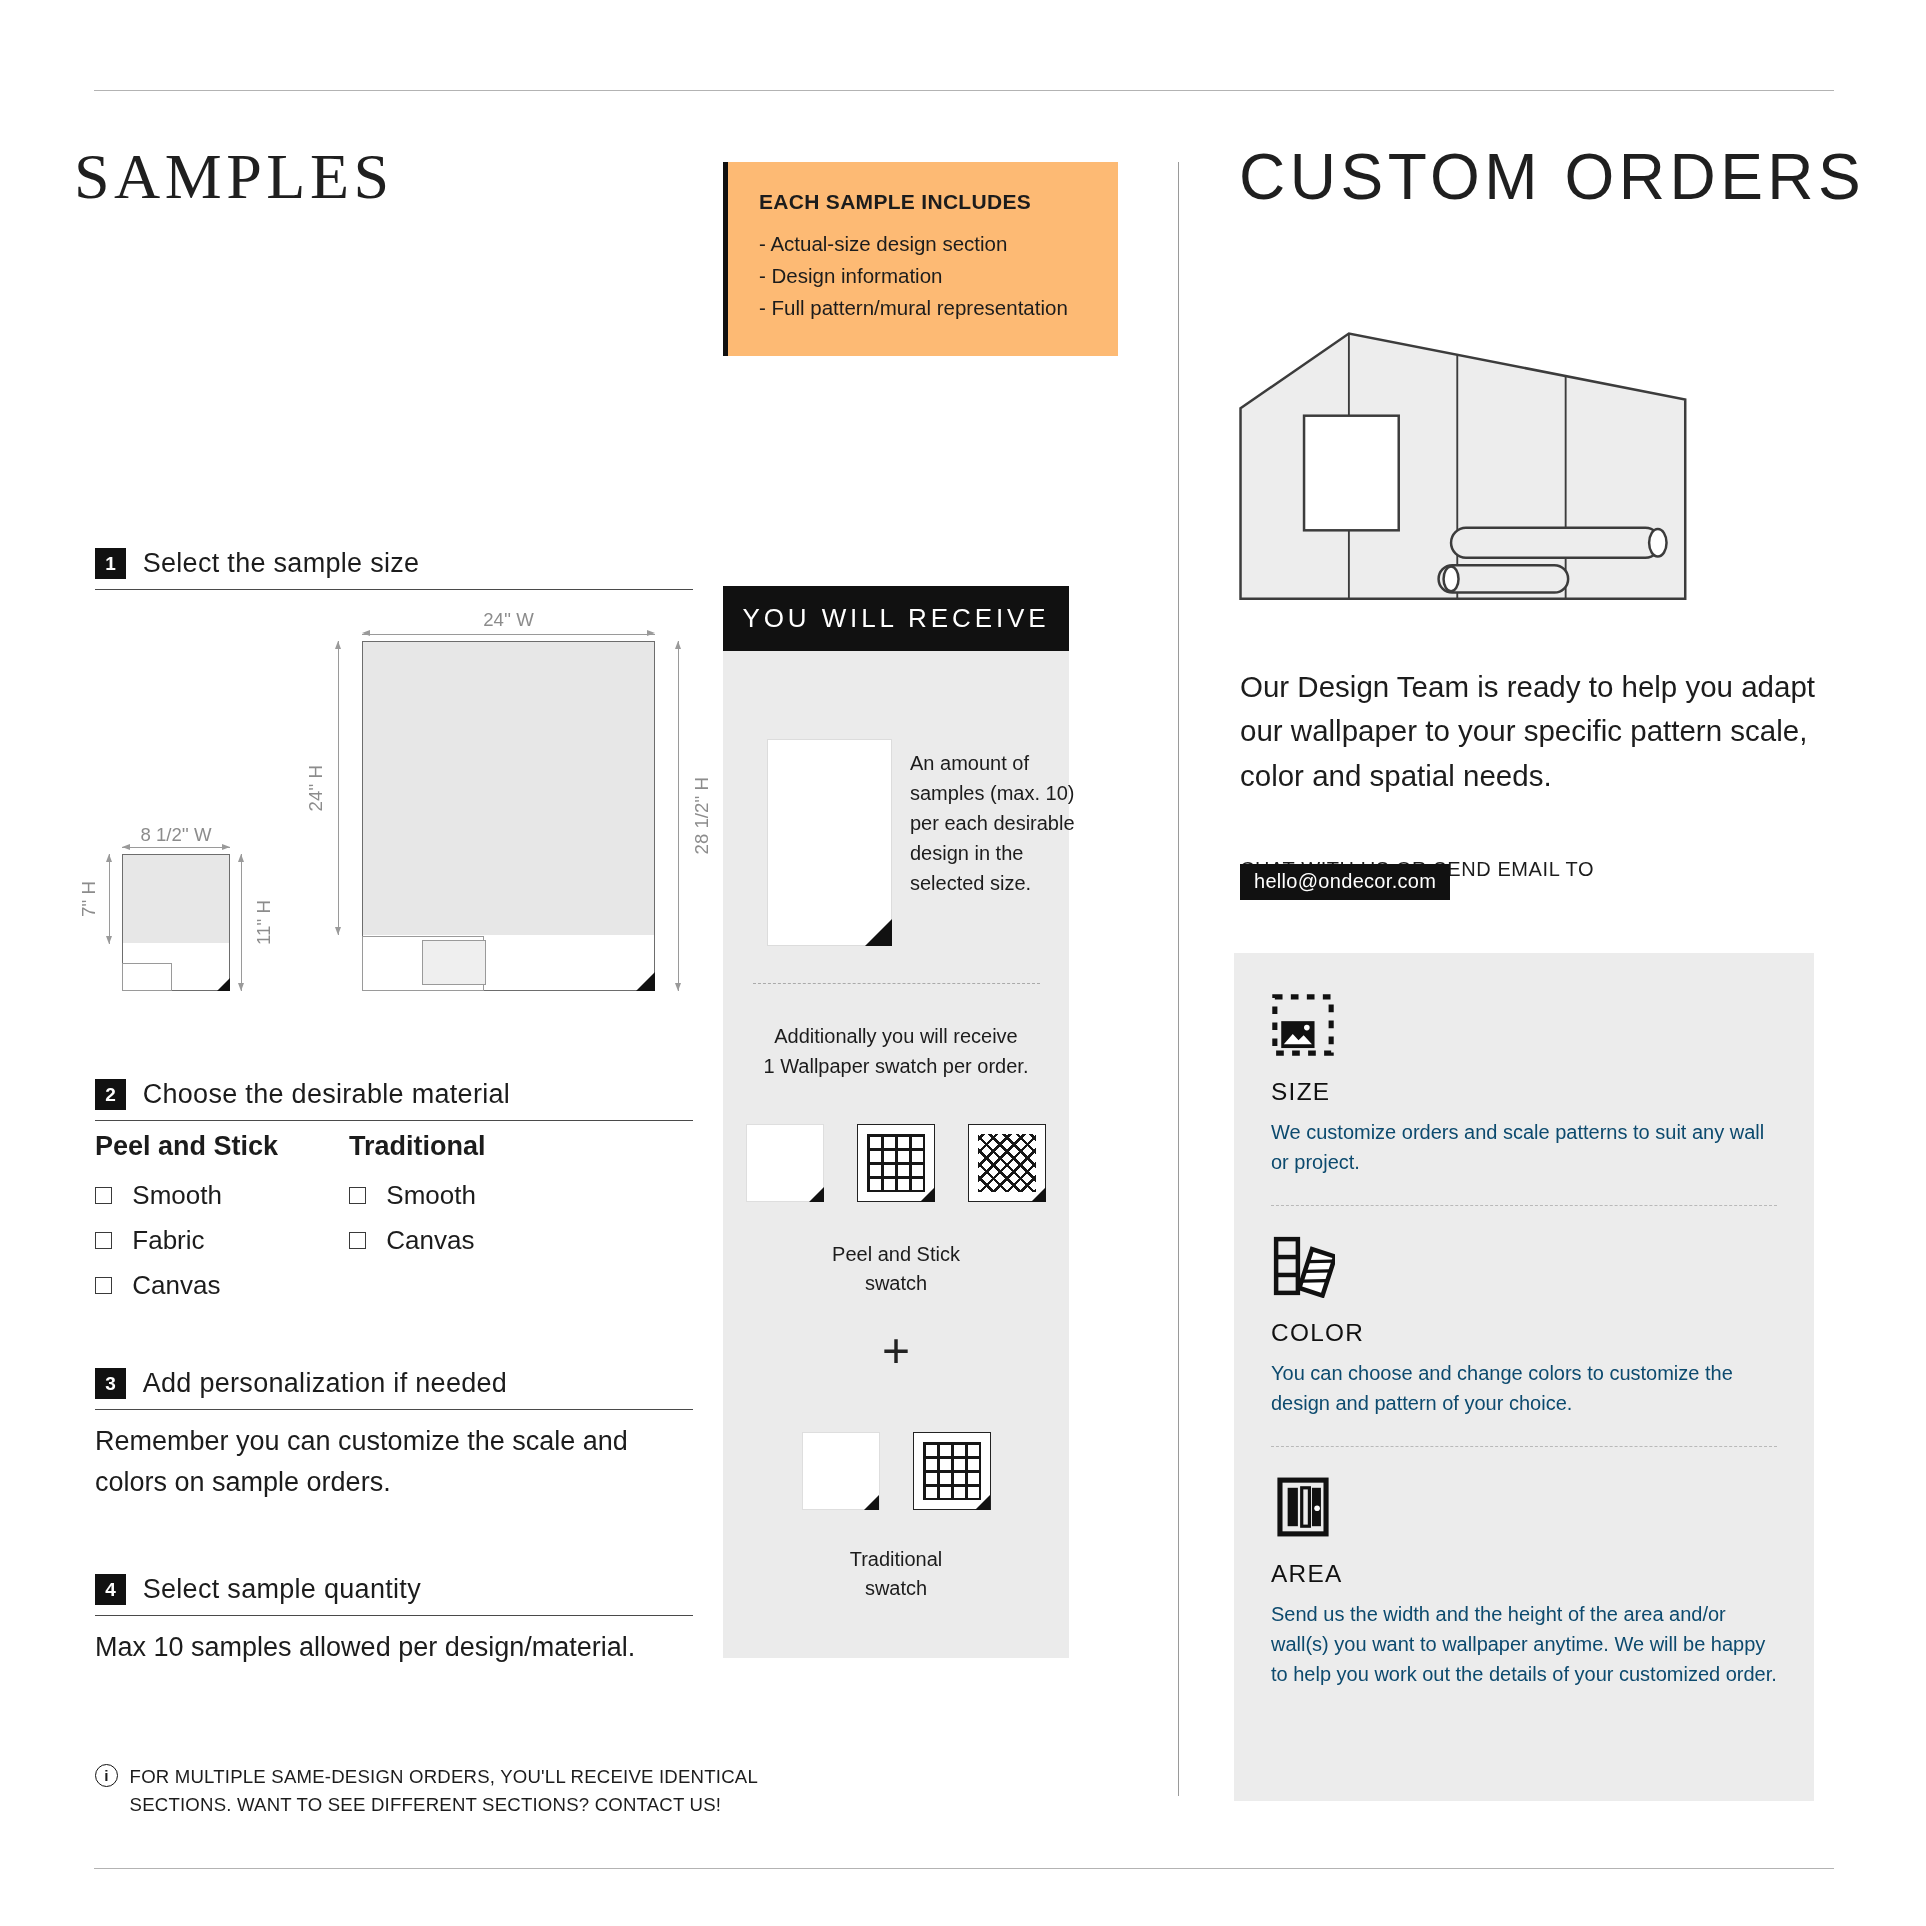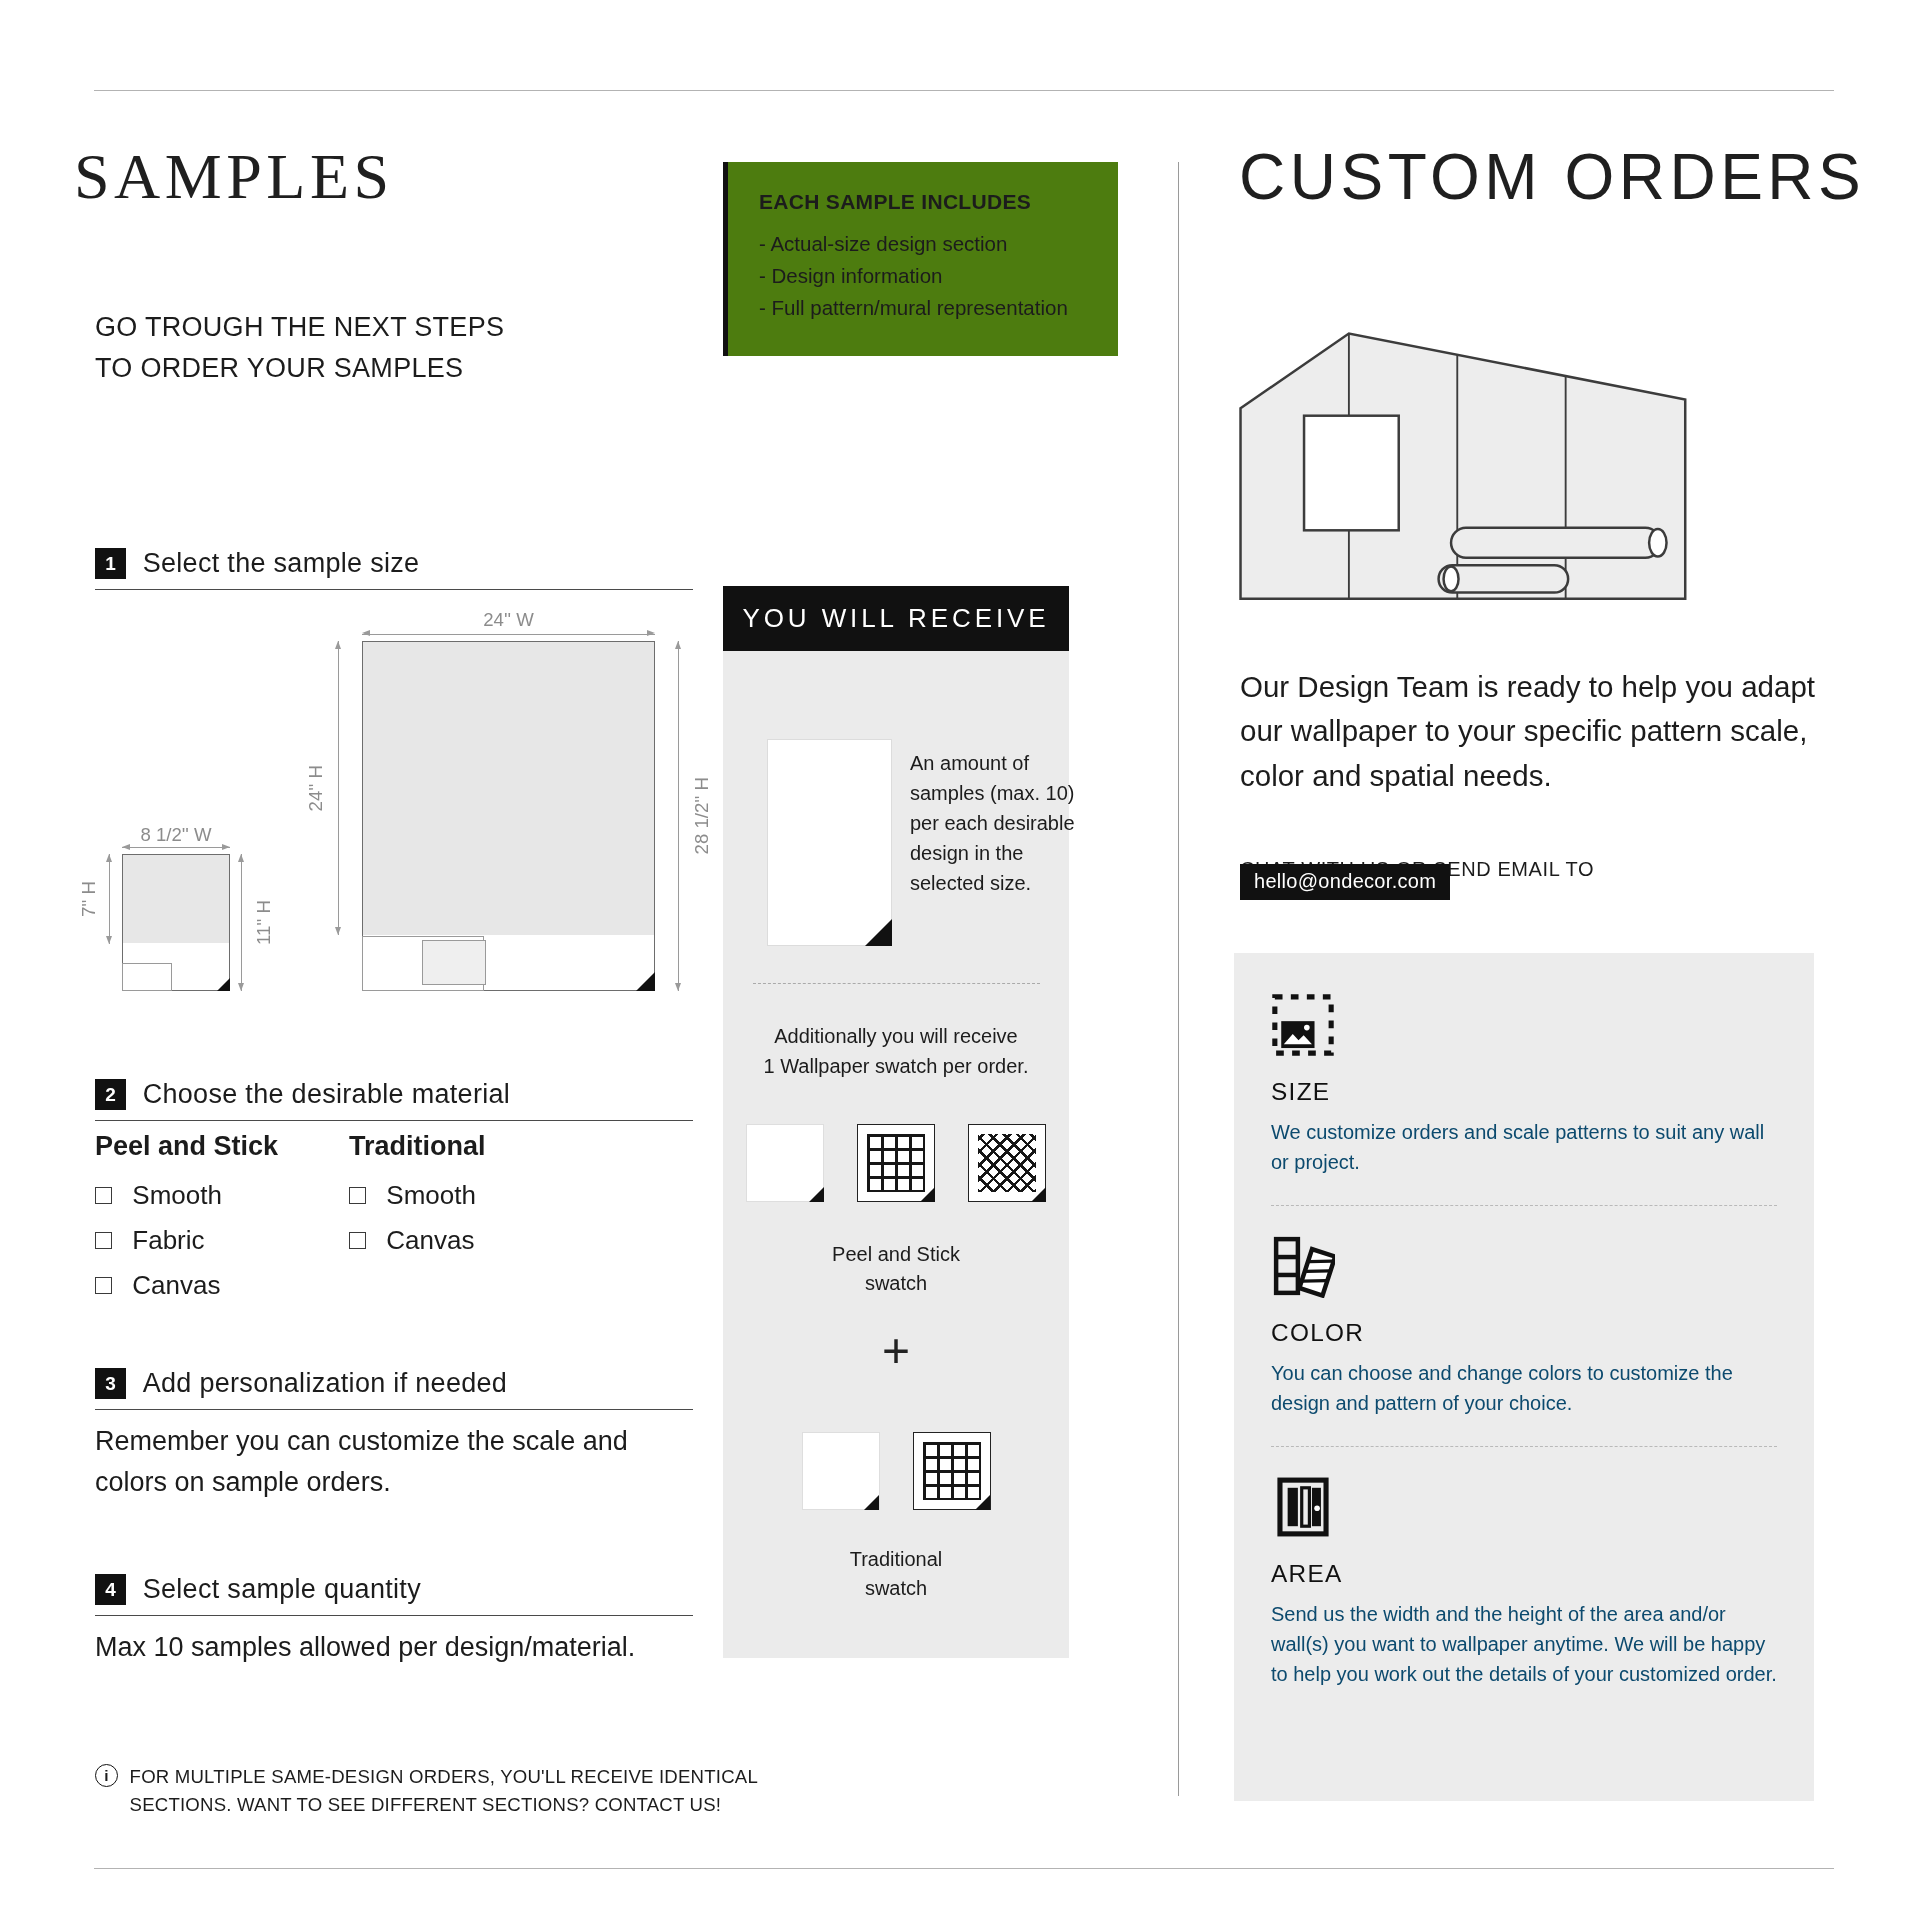--- a/index.html
+++ b/index.html
@@ -11,21 +11,21 @@
   .abs { position:absolute; }
   .hr { position:absolute; height:1.3px; background:#b3b3b3; }
   .vdiv { position:absolute; width:1.3px; background:#9a9a9a; }
   .pre { white-space:pre-line; }
 
   .display { font-size:64px; font-weight:300; letter-spacing:4.5px; color:#1f1f1f; }
 
   .intro-text { font-size:27px; line-height:1.5; letter-spacing:0.3px; }
 
   
-  .includes { background:#4d7c0f; border-left:5.8px solid #111; padding:28px 26px 33px 31px; }
+  .includes { background:#fdba74; border-left:5.8px solid #111; padding:28px 26px 33px 31px; }
   .includes-title { font-size:21px; font-weight:bold; margin-bottom:14px; letter-spacing:0.3px; }
   .includes-item { font-size:20.5px; line-height:1.55; padding-left:14px; text-indent:-14px; }
 
   
   .step { position:absolute; display:flex; align-items:center; gap:16.7px;
           width:598px; border-bottom:1.3px solid #4a4a4a; padding-bottom:10.3px; }
   .step-num { width:31px; height:31px; background:#111; color:#fff; font-size:19px; font-weight:bold;
               display:flex; align-items:center; justify-content:center; flex:0 0 31px; }
   .step-label { font-size:27px; letter-spacing:0.3px; }
 
@@ -102,22 +102,20 @@
 </style>
 </head>
 <body>
 
 <div class="page">
 
   <div class="hr" style="left:94px; top:90px; width:1740px;"></div>
 
   <div class="display abs" style="left:74px; top:140px;font-family:Liberation Serif, serif;">SAMPLES</div>
 
-  <div class="intro-text abs pre" style="left:95px; top:307px; width:514px;">GO TROUGH THE NEXT STEPS
-TO ORDER YOUR SAMPLES</div>
 
   <div class="includes abs" style="left:723px; top:162px; width:395px;">
     <div class="includes-title">EACH SAMPLE INCLUDES</div>
     <div class="includes-item">- Actual-size design section</div>
     <div class="includes-item">- Design information</div>
     <div class="includes-item">- Full pattern/mural representation</div>
   </div>
 
   <div class="step" style="left:95px; top:548px;">
     <div class="step-num">1</div>

